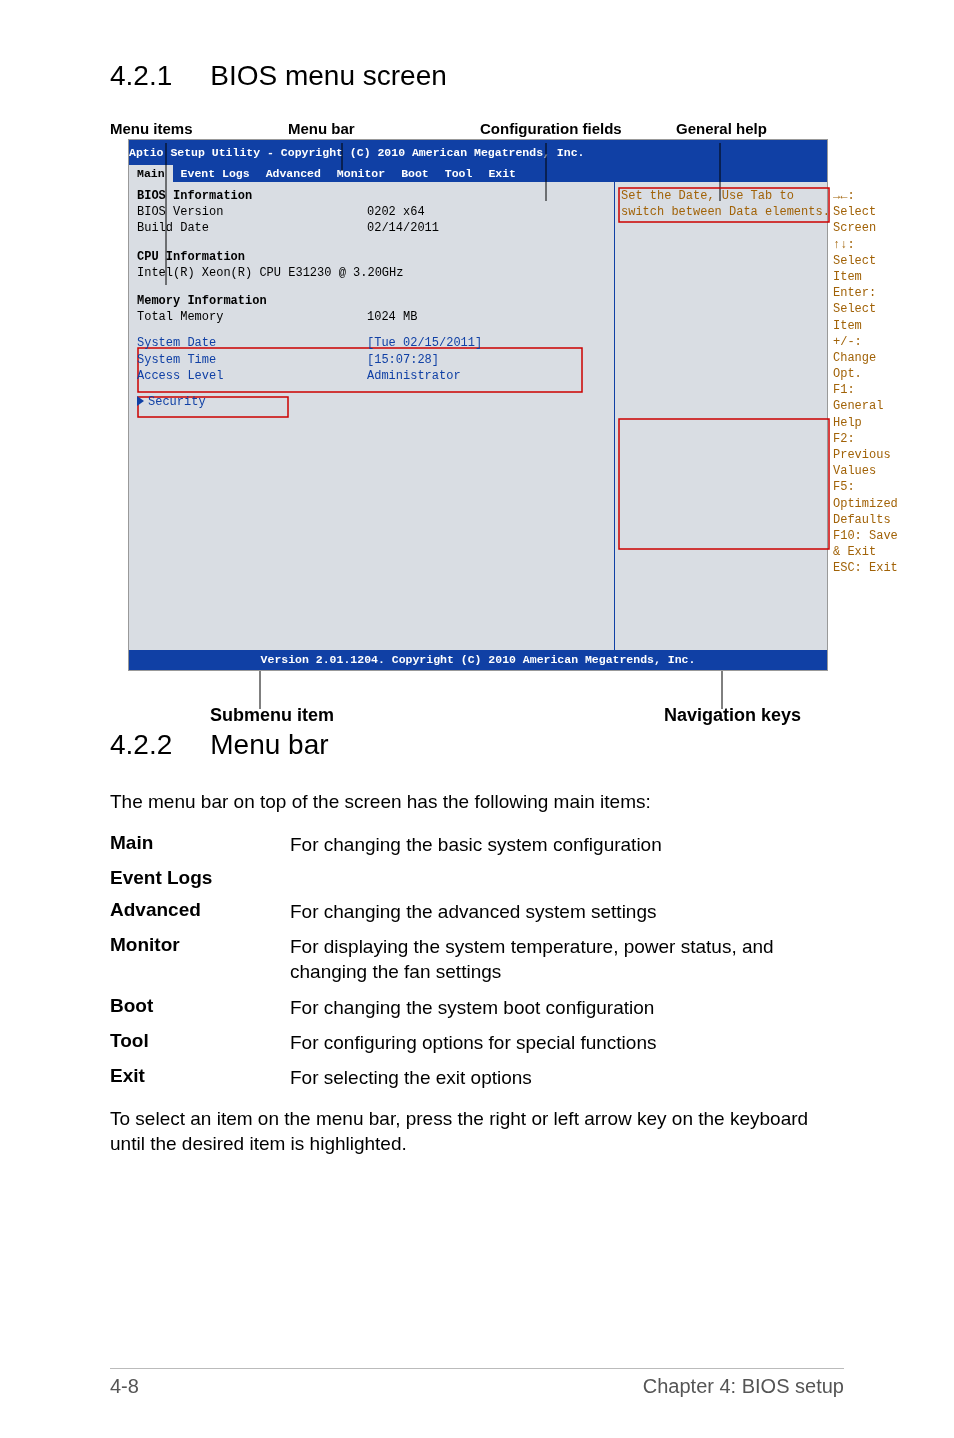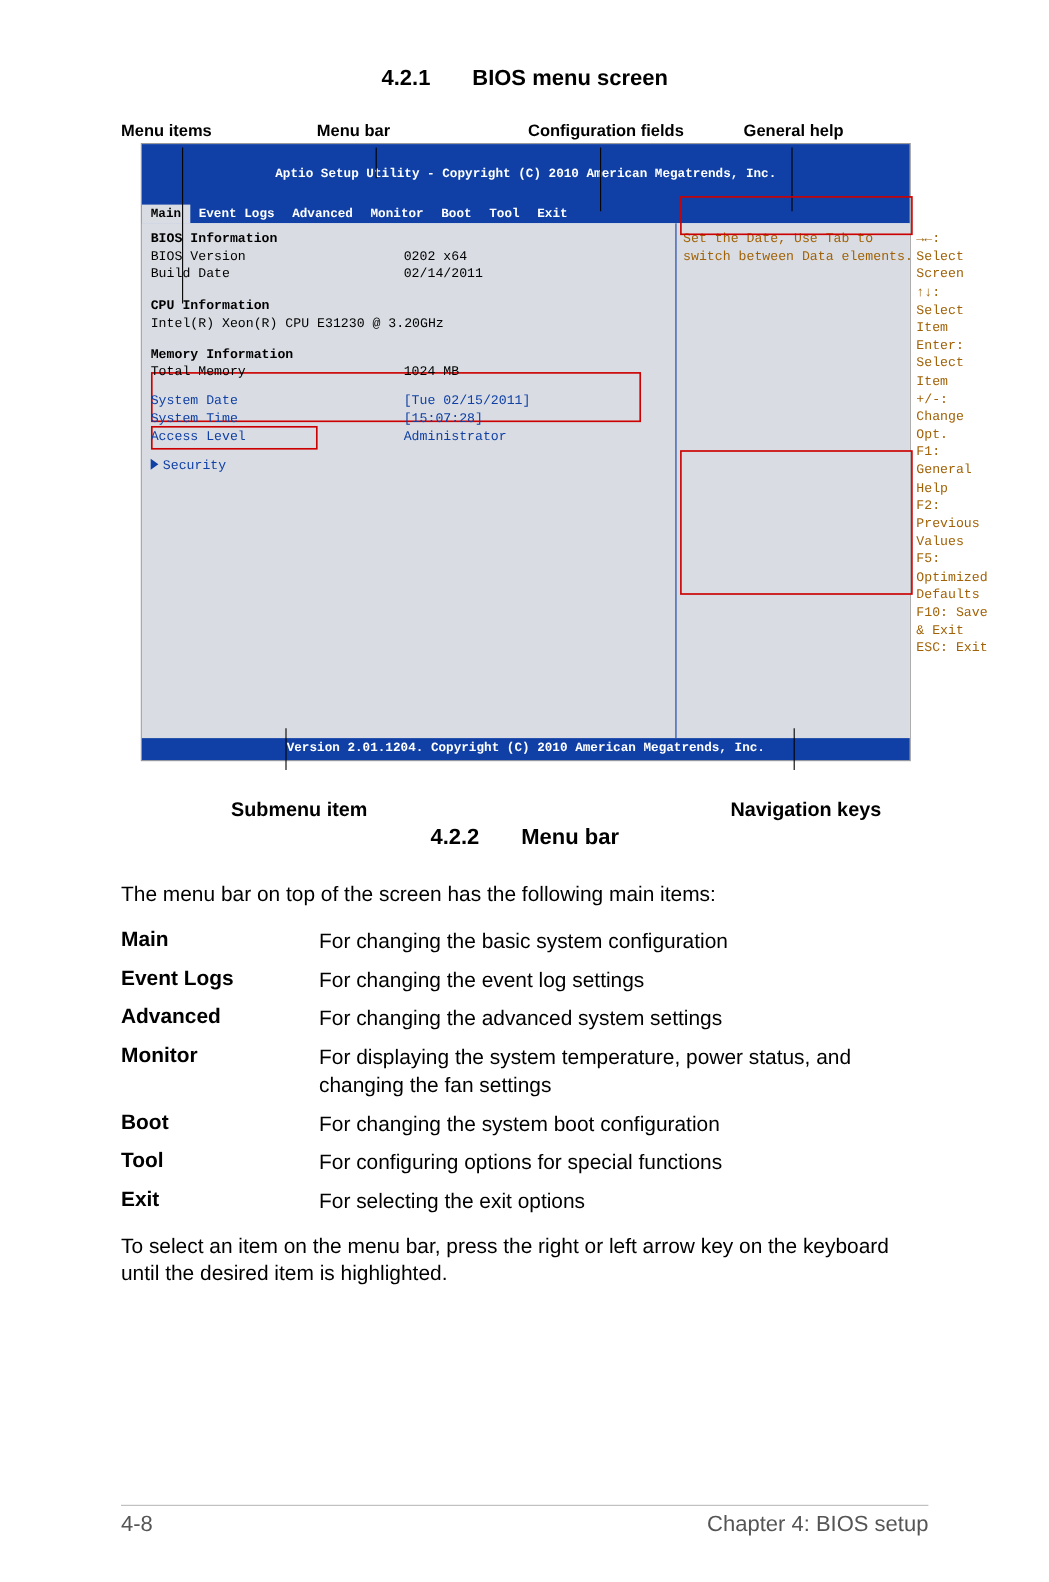--- a/index.html
+++ b/index.html
@@ -6,24 +6,23 @@
   body {
     width: 954px;
     height: 1438px;
     background: #fff;
     font-family: Arial, Helvetica, sans-serif;
     color: #000;
     padding: 60px 110px 40px 110px;
     position: relative;
   }
   .sec-heading {
-    font-size: 20px;
-    font-weight: bold;
+    font-size: 28px;
+    font-weight: normal;
     margin-bottom: 28px;
-    text-align: center;
   }
   .sec-heading .num { margin-right: 38px; }
   .annot-row {
     display: flex;
     font-size: 15px;
     font-weight: bold;
     margin-bottom: 2px;
   }
   .annot-row .a1 { width: 178px; }
   .annot-row .a2 { width: 192px; }
@@ -43,24 +42,23 @@
     font-family: "Courier New", Courier, monospace;
     font-size: 12px;
     line-height: 1.35;
   }
   .bios-header {
     background: #1040a5;
     color: #fff;
     padding: 1px 0 0 0;
   }
   .bios-header-top {
-    text-align: center;
     font-weight: bold;
     font-size: 11.5px;
-    padding: 19px 0;
+    padding: 4px 0;
   }
   .bios-menu-bar {
     display: flex;
     align-items: stretch;
     font-weight: bold;
     font-size: 11.5px;
   }
   .bios-menu-bar .m-item {
     padding: 1px 8px;
     color: #fff;
@@ -275,21 +273,20 @@
   </div>
   <div class="body-text">The menu bar on top of the screen has the following main items:</div>
 
   <div class="menu-defs">
     <div class="menu-def">
       <div class="term">Main</div>
       <div class="desc">For changing the basic system configuration</div>
     </div>
     <div class="menu-def">
       <div class="term">Event Logs</div>
-      <div class="desc">For changing the event log settings</div>
     </div>
     <div class="menu-def">
       <div class="term">Advanced</div>
       <div class="desc">For changing the advanced system settings</div>
     </div>
     <div class="menu-def">
       <div class="term">Monitor</div>
       <div class="desc">For displaying the system temperature, power status, and changing the fan settings</div>
     </div>
     <div class="menu-def">

